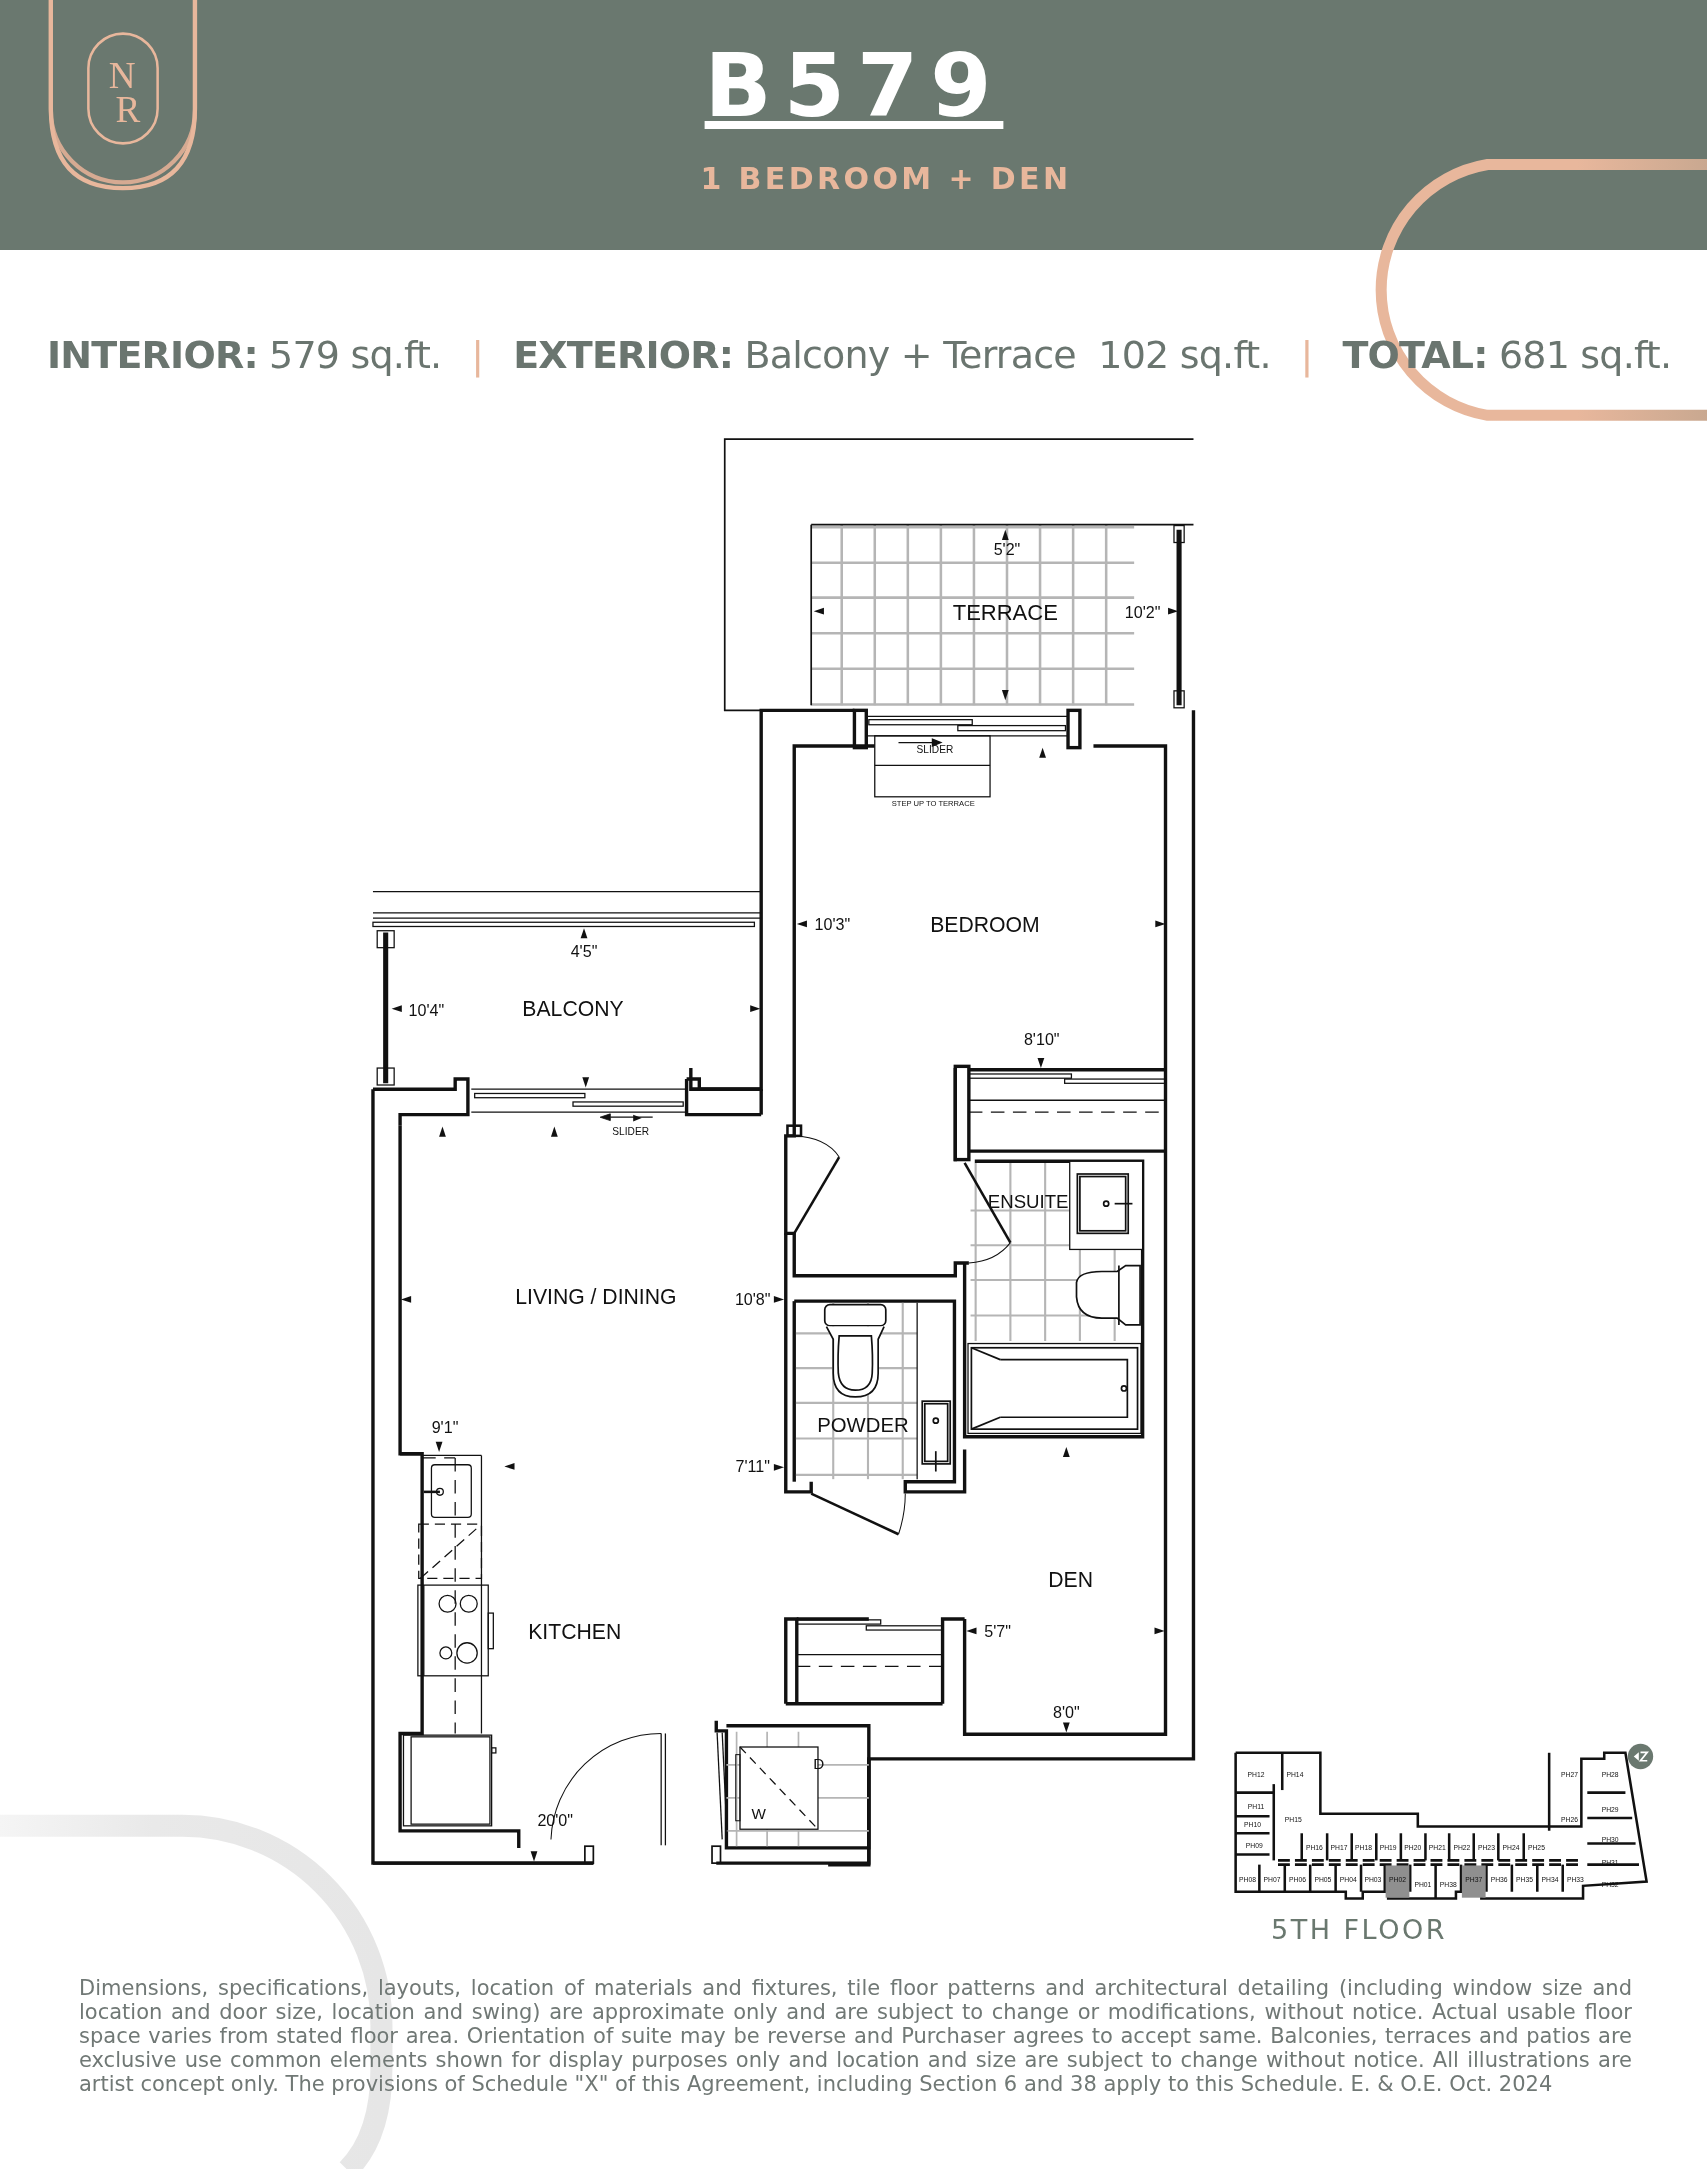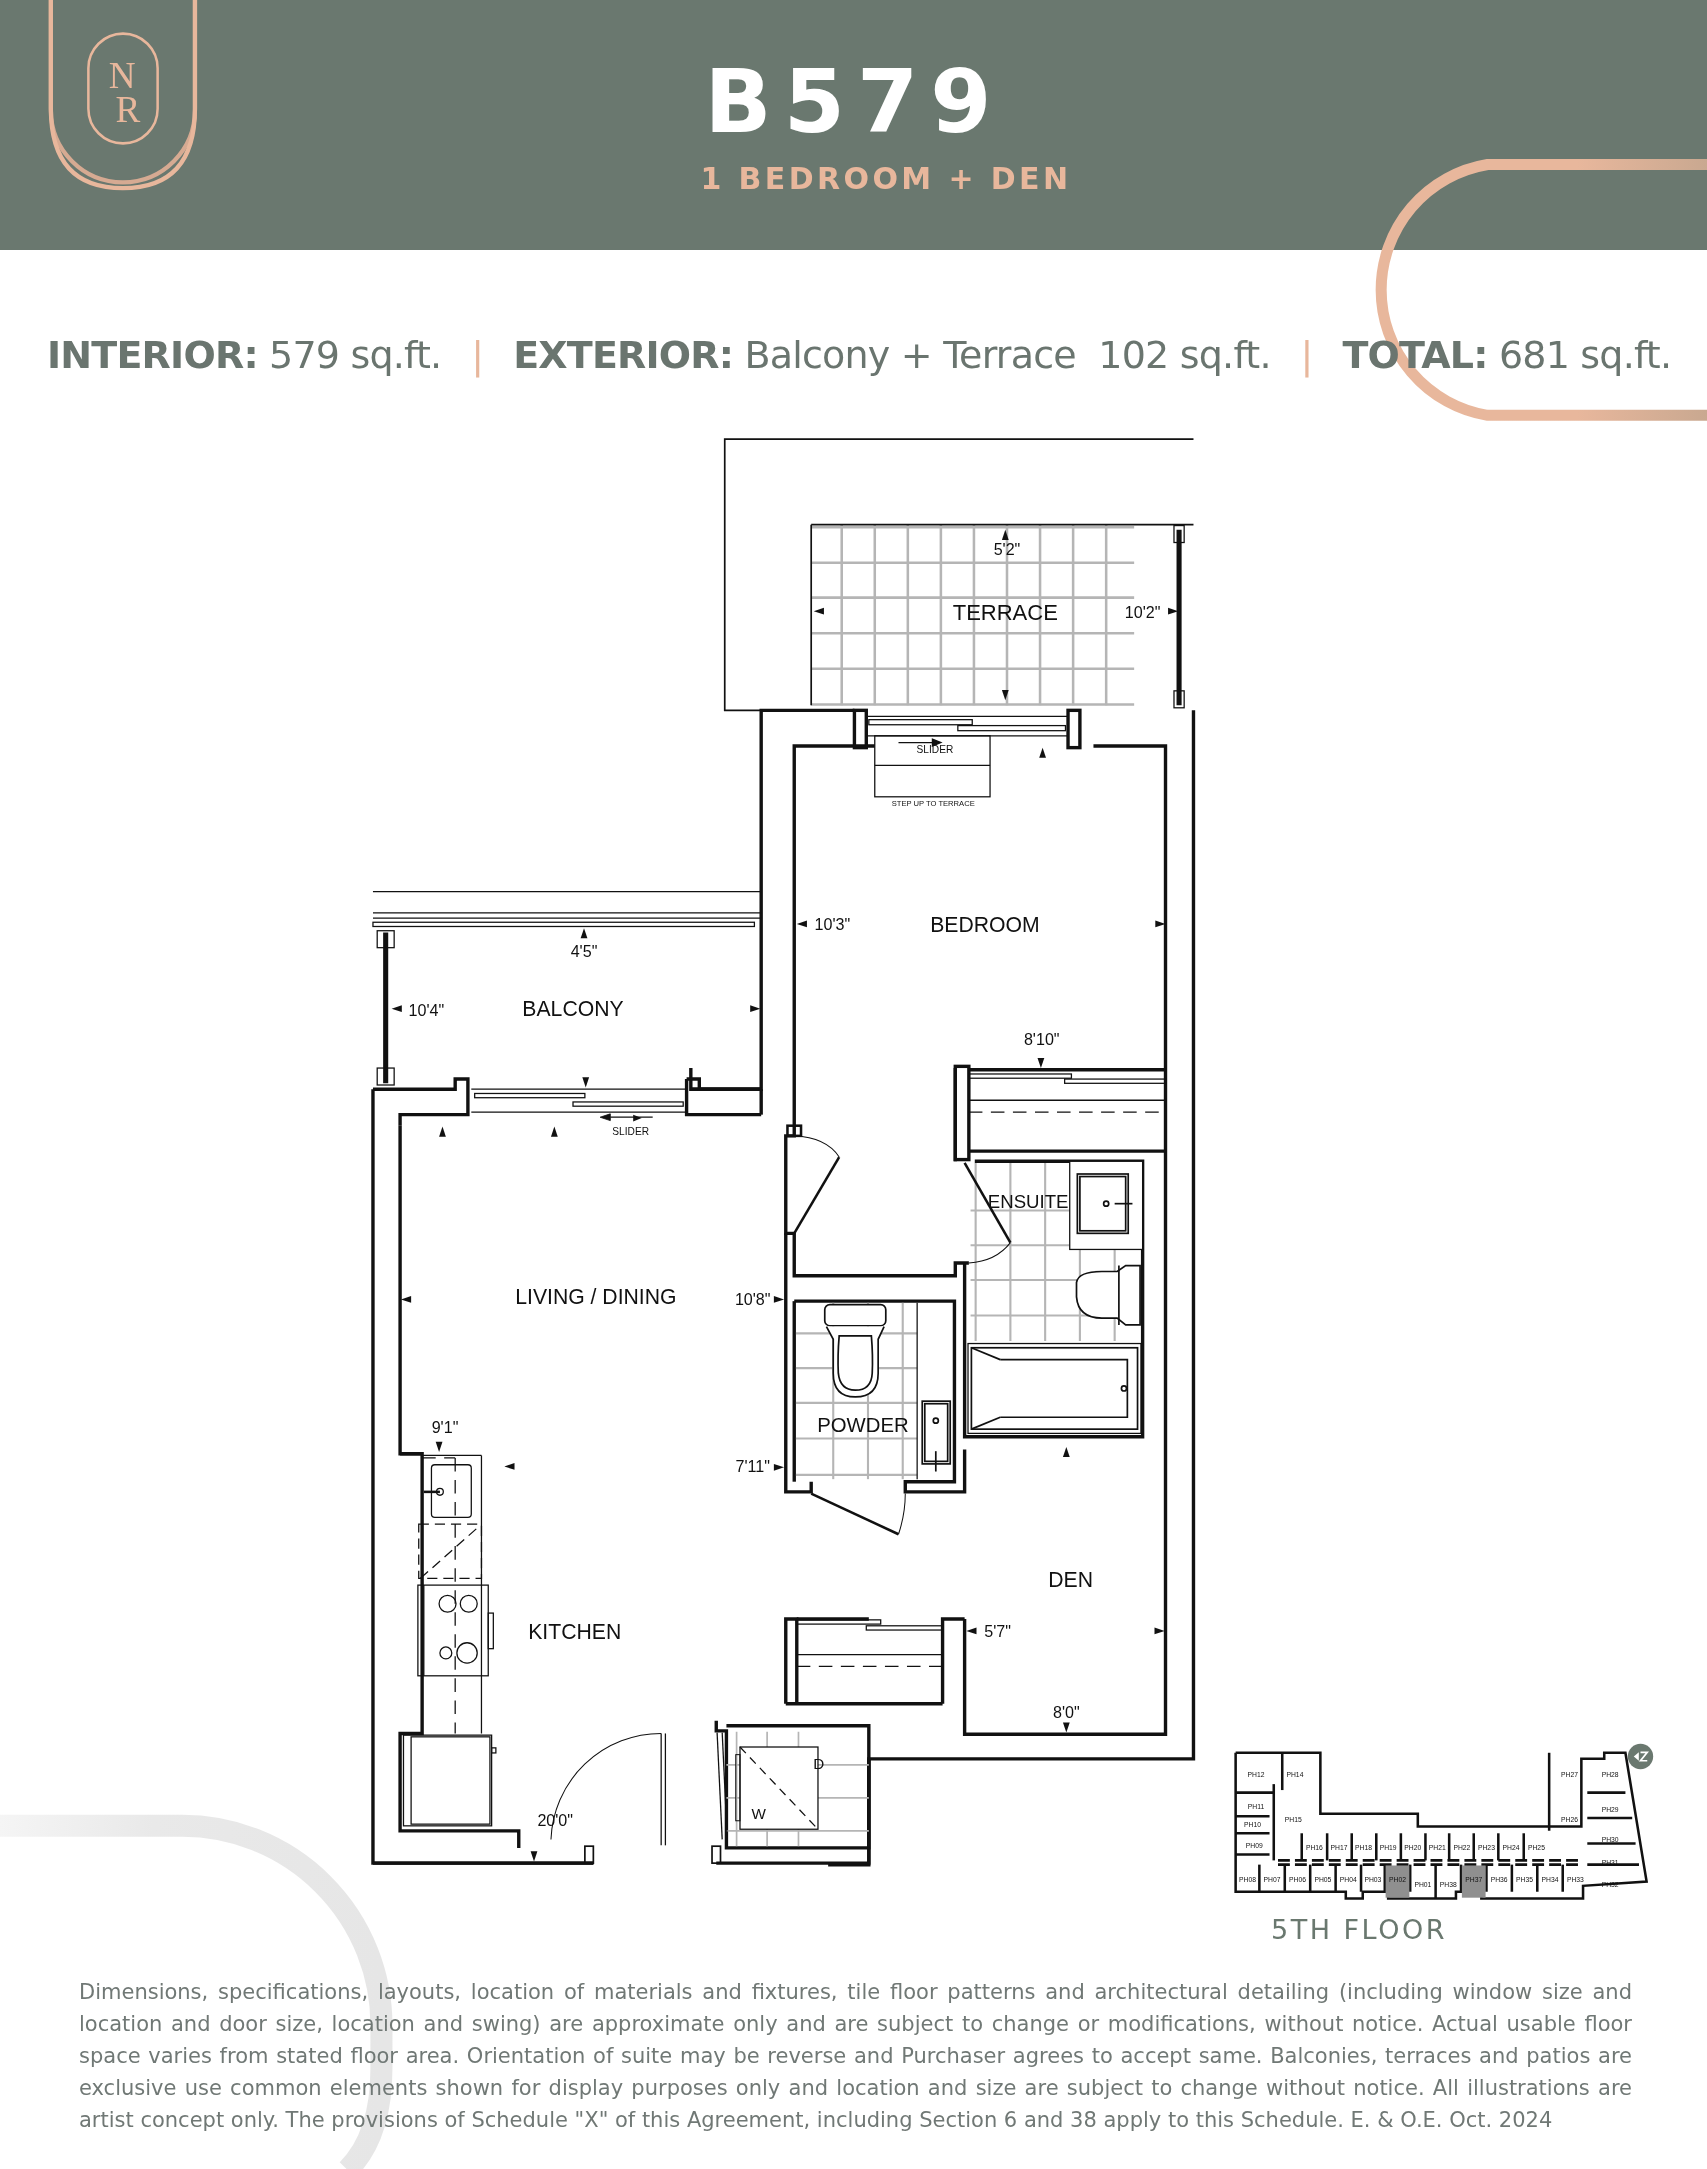--- a/index.html
+++ b/index.html
@@ -1,28 +1,28 @@
 <!DOCTYPE html>
 <html style="font-size:13.6px"><head>
 <meta charset="utf-8">
 <style>
   html,body{margin:0;padding:0;background:#ffffff;}
   body{width:1708px;height:2170px;position:relative;overflow:hidden;font-family:"Liberation Sans",sans-serif;}
   .header{position:absolute;left:0;top:0;width:1708px;height:250px;background:#6a786f;}
   .deco{position:absolute;left:0;top:0;width:1708px;height:2170px;pointer-events:none;}
-  .title{position:absolute;left:0;width:1708px;top:51px;text-align:center;color:#ffffff;font-family:"DejaVu Sans",sans-serif;font-weight:bold;font-size:88px;letter-spacing:12px;line-height:102px;}
+  .title{position:absolute;left:0;width:1708px;top:35px;text-align:center;color:#ffffff;font-family:"DejaVu Sans",sans-serif;font-weight:bold;font-size:88px;letter-spacing:12px;line-height:102px;text-decoration:underline;}
   .subtitle{position:absolute;left:0;width:1708px;top:158px;text-align:center;color:#e8b79c;font-family:"DejaVu Sans",sans-serif;font-weight:bold;font-size:30px;letter-spacing:3.4px;line-height:41px;padding-left:32px;}
   .areas{position:absolute;left:47px;top:332px;font-family:"DejaVu Sans",sans-serif;font-size:38px;color:#6a756f;line-height:47px;white-space:nowrap;letter-spacing:-0.8px;}
   .areas b{font-weight:bold;}
   .areas .sep{color:#e8b79c;margin:0 18.6px;}
   .areas .val{font-weight:normal;}
   .plan{position:absolute;left:0;top:0;width:1708px;height:2170px;}
   .lbl{font-family:"Liberation Sans",sans-serif;fill:#111;}
   .floorlabel{position:absolute;left:1242px;top:1914px;font-family:"DejaVu Sans",sans-serif;font-weight:normal;font-size:27px;color:#6a786f;letter-spacing:2.5px;margin-left:29px;}
-  .disclaimer{position:absolute;left:79px;top:1976px;width:1553px;font-family:"DejaVu Sans",sans-serif;font-size:21px;line-height:32px;color:#707875;text-align:justify;}
+  .disclaimer{position:absolute;left:79px;top:1976px;width:1553px;font-family:"DejaVu Sans",sans-serif;font-size:21px;line-height:24px;color:#707875;text-align:justify;}
 </style>
 </head>
 <body>
 
 <div class="header"></div>
 
 <svg class="deco" viewBox="0 0 2015 2560">
   <defs>
     <linearGradient id="cop" x1="0" y1="0" x2="1" y2="0">
       <stop offset="0" stop-color="#e8b79c"></stop>

